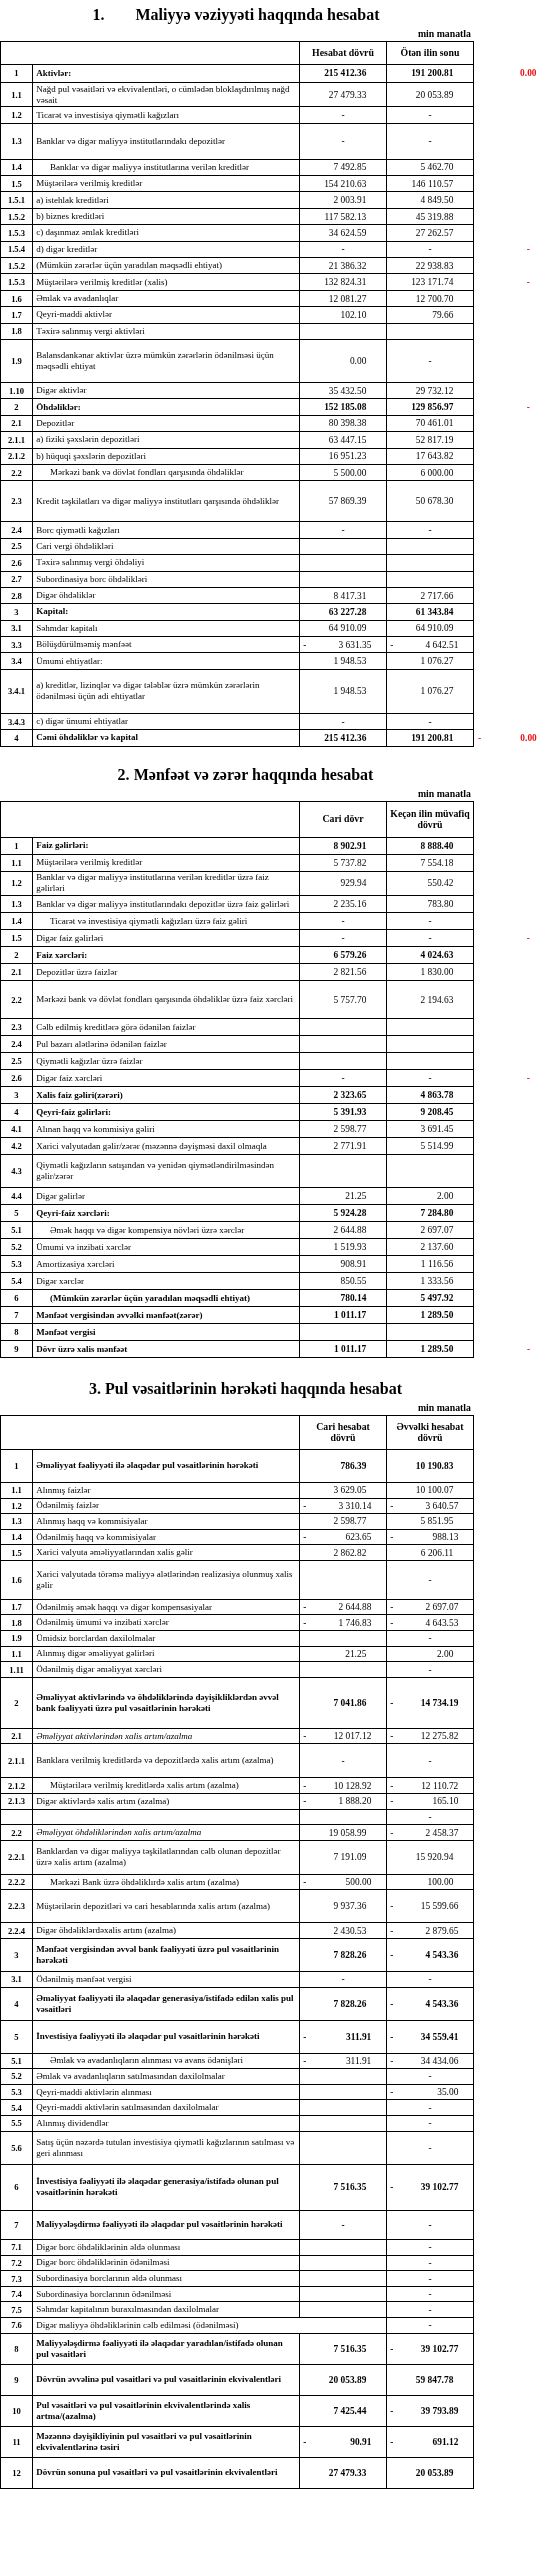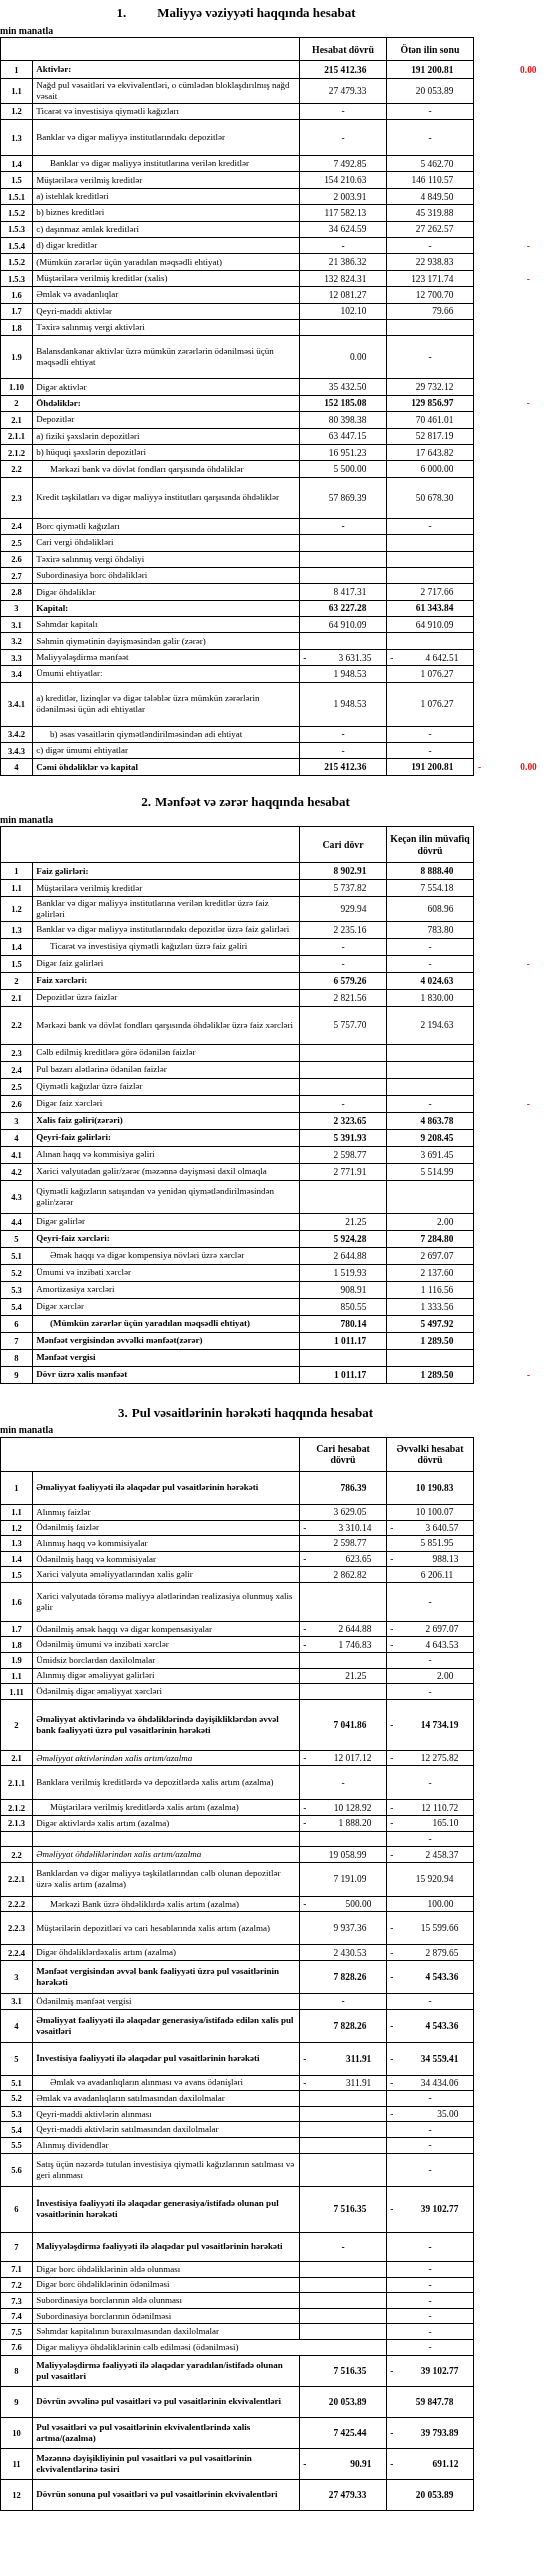--- a/index.html
+++ b/index.html
@@ -3,28 +3,28 @@
 <meta charset="utf-8">
 <style>
   html,body{margin:0;padding:0;background:#fff;color:#000;}
   body{
     width:558px;
     font-family:"Liberation Serif","DejaVu Serif",serif;
     padding-top:4.9px;
   }
   .report{margin:0;}
   .rpt-title{
-    width:491px;text-align:center;font-weight:bold;font-size:13px;
+    width:491px;text-align:center;font-weight:bold;font-size:16px;
     line-height:1.2;
   }
   #sec1 .rpt-title{width:472px;}
   .tno{margin-right:4.1px;}
   #sec1 .tno{margin-right:31px;}
   .unit{
-    width:471px;font-weight:bold;font-size:9.8px;
+    width:471px;text-align:right;font-weight:bold;font-size:9.8px;
     margin-top:4.1px;margin-bottom:1.6px;
   }
   table{
     border-collapse:collapse;table-layout:fixed;width:558px;
   }
   col.c-num{width:32px;}
   col.c-label{width:267px;}
   col.c-v1{width:87px;}
   col.c-v2{width:87px;}
   col.c-note{width:85px;}
@@ -298,52 +298,38 @@
           <td class="note"></td>
         </tr>
         <tr>
           <td class="num">3.1</td>
           <td class="label">Səhmdar kapitalı</td>
           <td class="val">64 910.09</td>
           <td class="val">64 910.09</td>
           <td class="note"></td>
         </tr>
         <tr>
-          <td class="num">3.2</td>
-          <td class="label">Səhmin qiymətinin dəyişməsindən gəlir (zərər)</td>
-          <td class="val"></td>
-          <td class="val"></td>
-          <td class="note"></td>
-        </tr>
-        <tr>
           <td class="num">3.3</td>
-          <td class="label">Maliyyələşdirmə mənfəət</td>
+          <td class="label">Bölüşdürülməmiş mənfəət</td>
           <td class="val neg"><span class="minus">-</span><span class="nval">3 631.35</span></td>
           <td class="val neg"><span class="minus">-</span><span class="nval">4 642.51</span></td>
           <td class="note"></td>
         </tr>
         <tr>
           <td class="num">3.4</td>
           <td class="label">Ümumi ehtiyatlar:</td>
           <td class="val">1 948.53</td>
           <td class="val">1 076.27</td>
           <td class="note"></td>
         </tr>
         <tr style="height: 44px;">
           <td class="num">3.4.1</td>
           <td class="label">a) kreditlər, lizinqlər və digər tələblər üzrə mümkün zərərlərin ödənilməsi üçün adi ehtiyatlar</td>
           <td class="val">1 948.53</td>
           <td class="val">1 076.27</td>
-          <td class="note"></td>
-        </tr>
-        <tr>
-          <td class="num">3.4.2</td>
-          <td class="label clip">b) əsas vəsaitlərin qiymətləndirilməsindən adi ehtiyat</td>
-          <td class="val dash">-</td>
-          <td class="val dash">-</td>
           <td class="note"></td>
         </tr>
         <tr>
           <td class="num">3.4.3</td>
           <td class="label">c) digər ümumi ehtiyatlar</td>
           <td class="val dash">-</td>
           <td class="val dash">-</td>
           <td class="note"></td>
         </tr>
         <tr>
@@ -395,21 +381,21 @@
           <td class="num">1.1</td>
           <td class="label">Müştərilərə verilmiş kreditlər</td>
           <td class="val">5 737.82</td>
           <td class="val">7 554.18</td>
           <td class="note"></td>
         </tr>
         <tr>
           <td class="num">1.2</td>
           <td class="label">Banklar və digər maliyyə institutlarına verilən kreditlər üzrə faiz gəlirləri</td>
           <td class="val">929.94</td>
-          <td class="val">608.96</td>
+          <td class="val">550.42</td>
           <td class="note"></td>
         </tr>
         <tr>
           <td class="num">1.3</td>
           <td class="label">Banklar və digər maliyyə institutlarındakı depozitlər üzrə faiz gəlirləri</td>
           <td class="val">2 235.16</td>
           <td class="val">783.80</td>
           <td class="note"></td>
         </tr>
         <tr>

